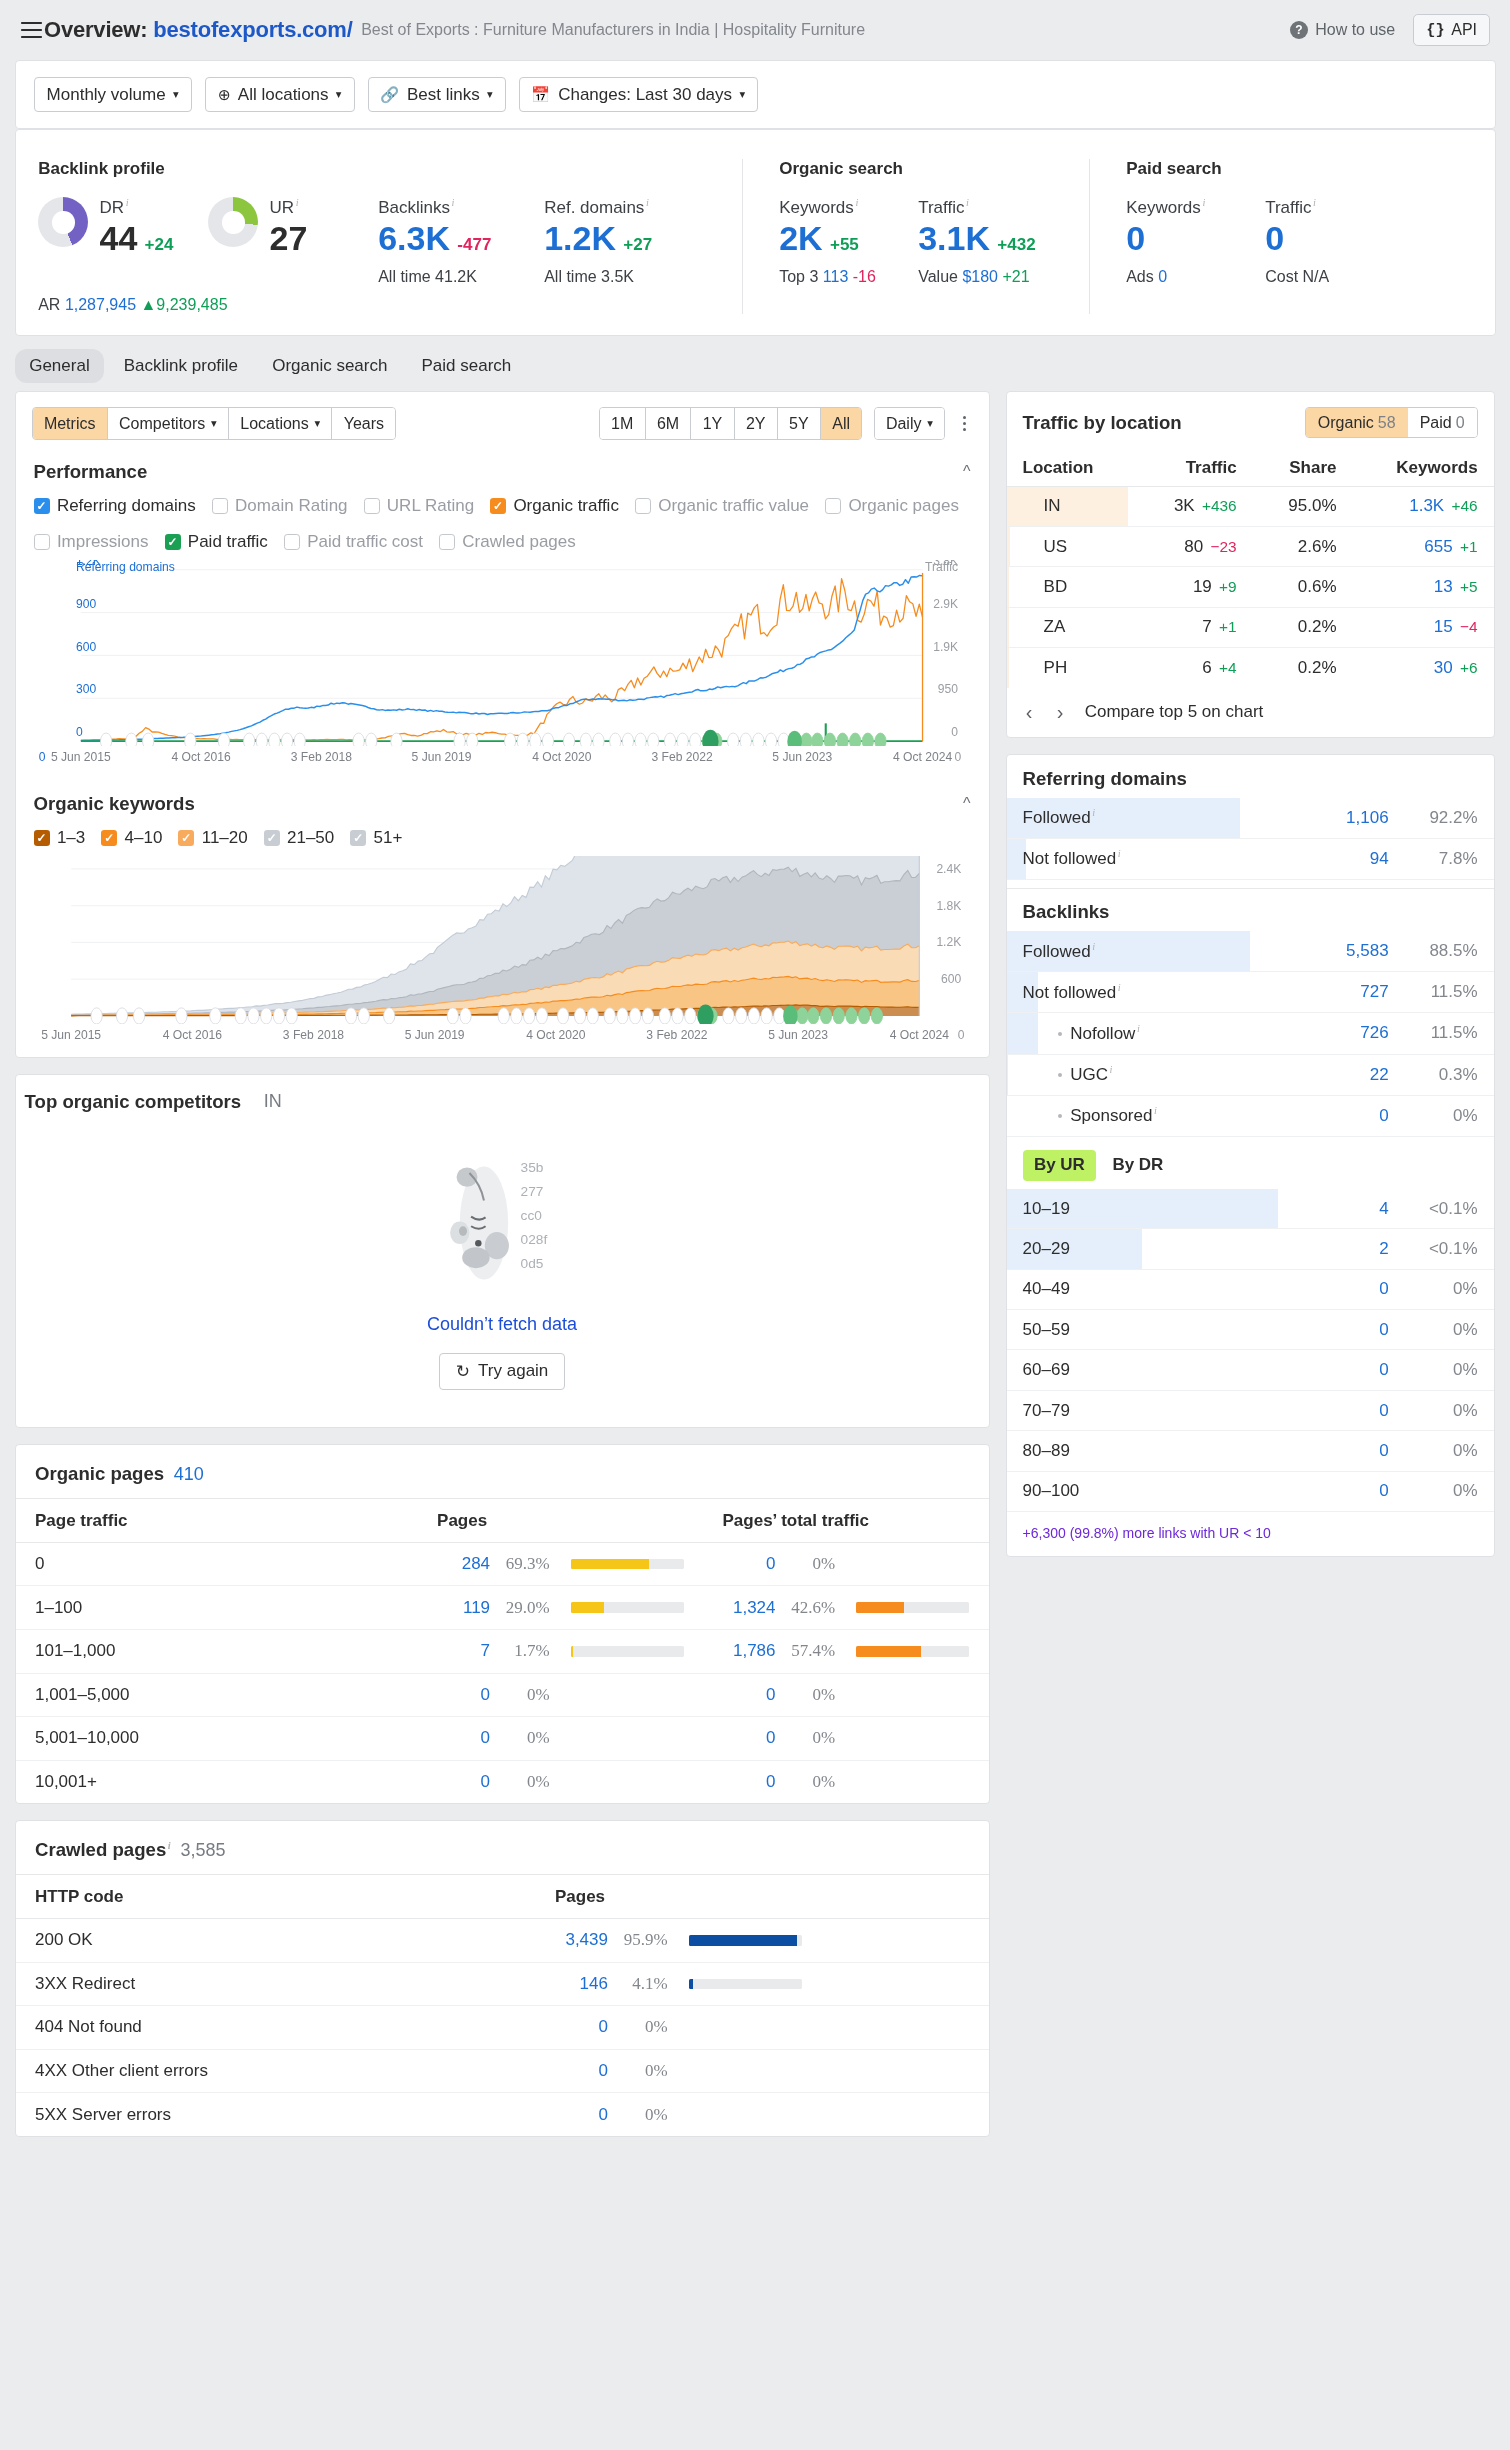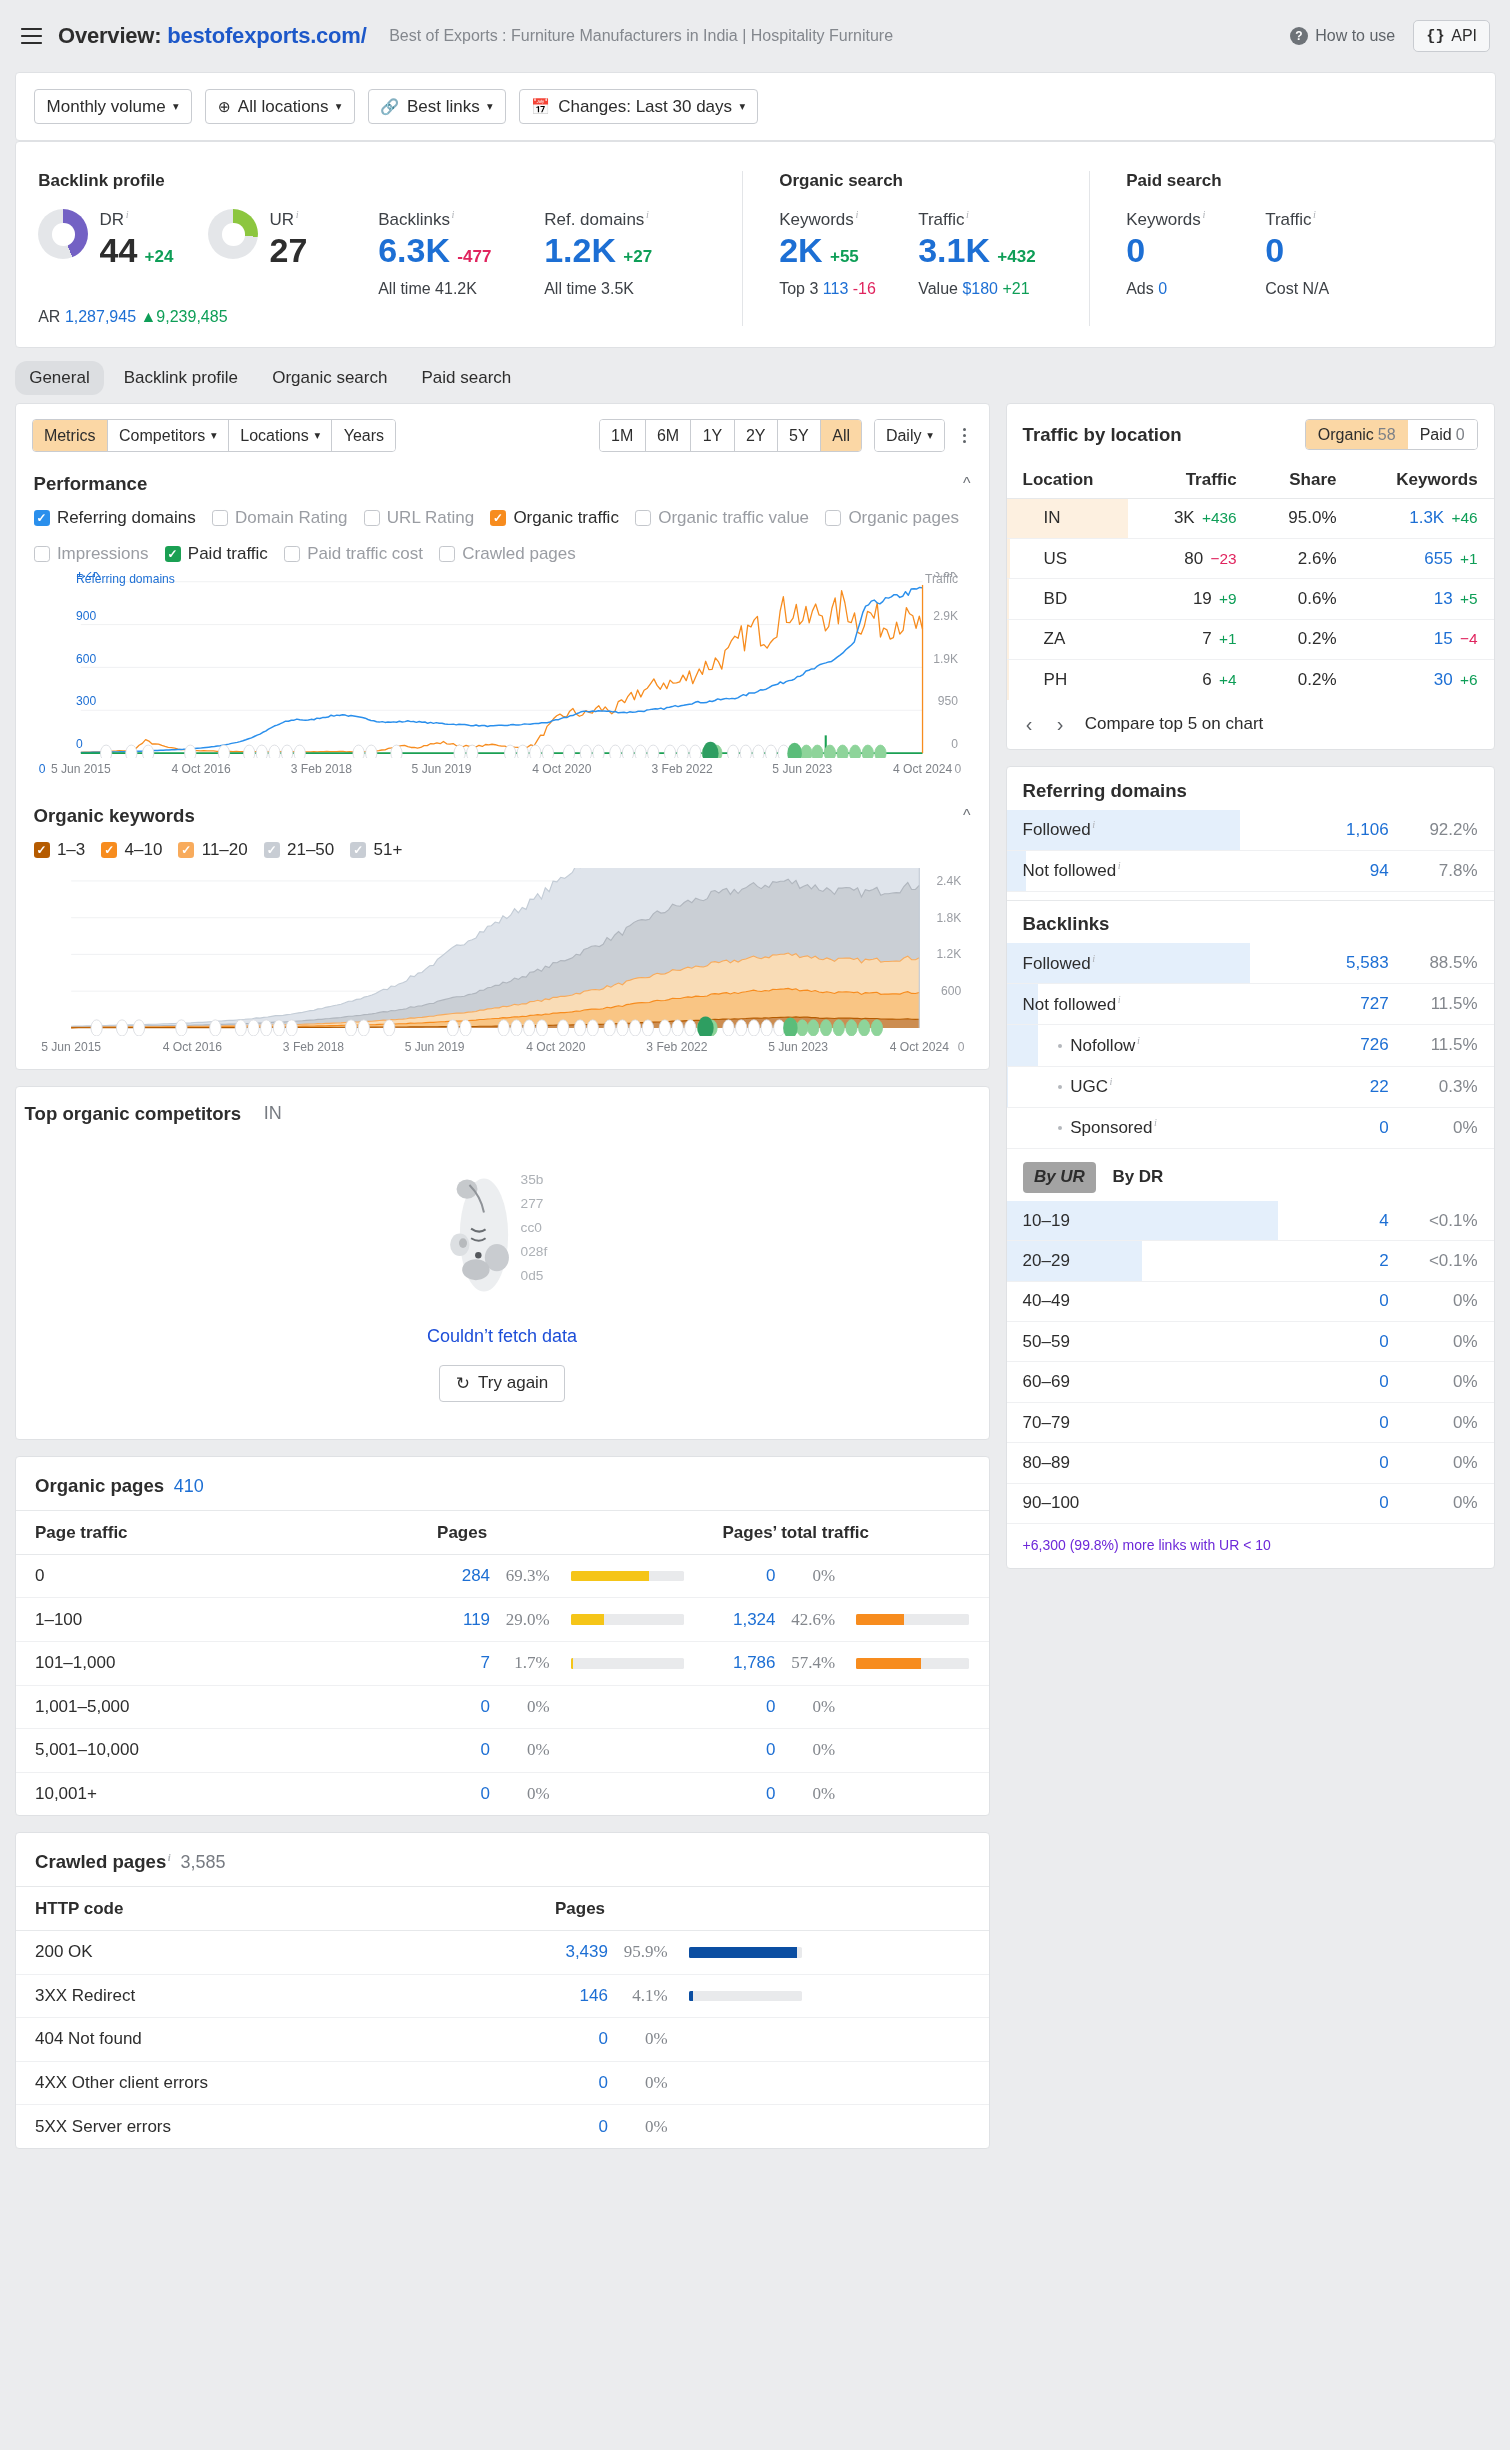--- a/index.html
+++ b/index.html
@@ -16,22 +16,22 @@
   .red { color: #e0245e; }
   .grey { color: #9a9da3; }
   .muted { color: #777b82; }
   .sup-i {
     font-size: 10.5px; color: #b0b3b8; vertical-align: super;
     font-style: italic; margin-left: 1.6px; font-family: "Liberation Serif", serif;
   }
 
   
   .topbar {
-    height: 72px; background: #ebecee; display: flex;
-    align-items: center; padding: 0 21px; gap: 16px;
+    height: 60px; background: #ebecee; display: flex;
+    align-items: center; padding: 0 21px; gap: 2px;
   }
   .burger { width: 21px; height: 16px; display:flex; flex-direction:column; justify-content:space-between; cursor:pointer;}
   .burger span { display:block; height:2.4px; background:#2d2d2d; border-radius:0.8px;}
   .page-title { font-size: 22px; font-weight: bold; letter-spacing: -0.2px; }
   .page-title .dom { color: #1d58c9; }
   .site-desc { font-size: 16px; color: #83878d; margin-left: 6.5px; white-space: nowrap; }
   .topbar-right { margin-left: auto; display:flex; align-items:center; gap: 18px; }
   .howto { display:flex; align-items:center; gap:7.3px; color:#5f6469; font-size:16px; cursor:pointer;}
   .q-icon {
     width:18px;height:18px;border-radius:50%;background:#6e7378;color:#fff;
@@ -135,21 +135,21 @@
   table.bl td { padding:9.7px 16px; border-bottom:0.8px solid #eff0f2; position:relative; }
   table.bl td.l { text-align:left; }
   table.bl td.r { text-align:right; }
   .bar-bg { position:absolute; left:0; top:0; bottom:0; background:#e4effb; z-index:0; }
   .dot { display:inline-block; width:4px; height:4px; border-radius:50%; background:#b4b7bc; margin:0 8px 0 14.6px; vertical-align:middle;}
   .pct { color:#83878d; display:inline-block; min-width:53px; text-align:right; }
   .divider { height:0.8px; background:#e6e8ea; margin:8px 0 0 0; }
 
   .urdr { display:flex; gap:4.9px; padding:13px 16px 8px 16px; }
   .urdr div { padding:5.7px 11.3px; border-radius:4px; font-size:17px; font-weight:bold; cursor:pointer;}
-  .urdr div.on { background:#a3a3a3;font-style:italic; }
+  .urdr div.on { background:#bef264; }
   .foot-note { padding:13px 16px 14.6px 16px; font-size:14px; color:#6d28d9; }
 
   
   .comp-head { display:flex; align-items:center; gap:22.6px; padding:16px 18px 0 9px; }
   .comp-body { display:flex; flex-direction:column; align-items:center; padding:29px 0 37px 0; }
   .err-art { position:relative; width:137px; height:154px; }
   .err-txt { font-size:18px; color:#1d4ed8; margin-top:18px; }
   .try-btn { margin-top:18px; border:0.8px solid #c9ccd1; background:#fff; border-radius:4px; padding:7.3px 16px;
              display:flex; align-items:center; gap:8px; font-size:17px; cursor:pointer; }
 

